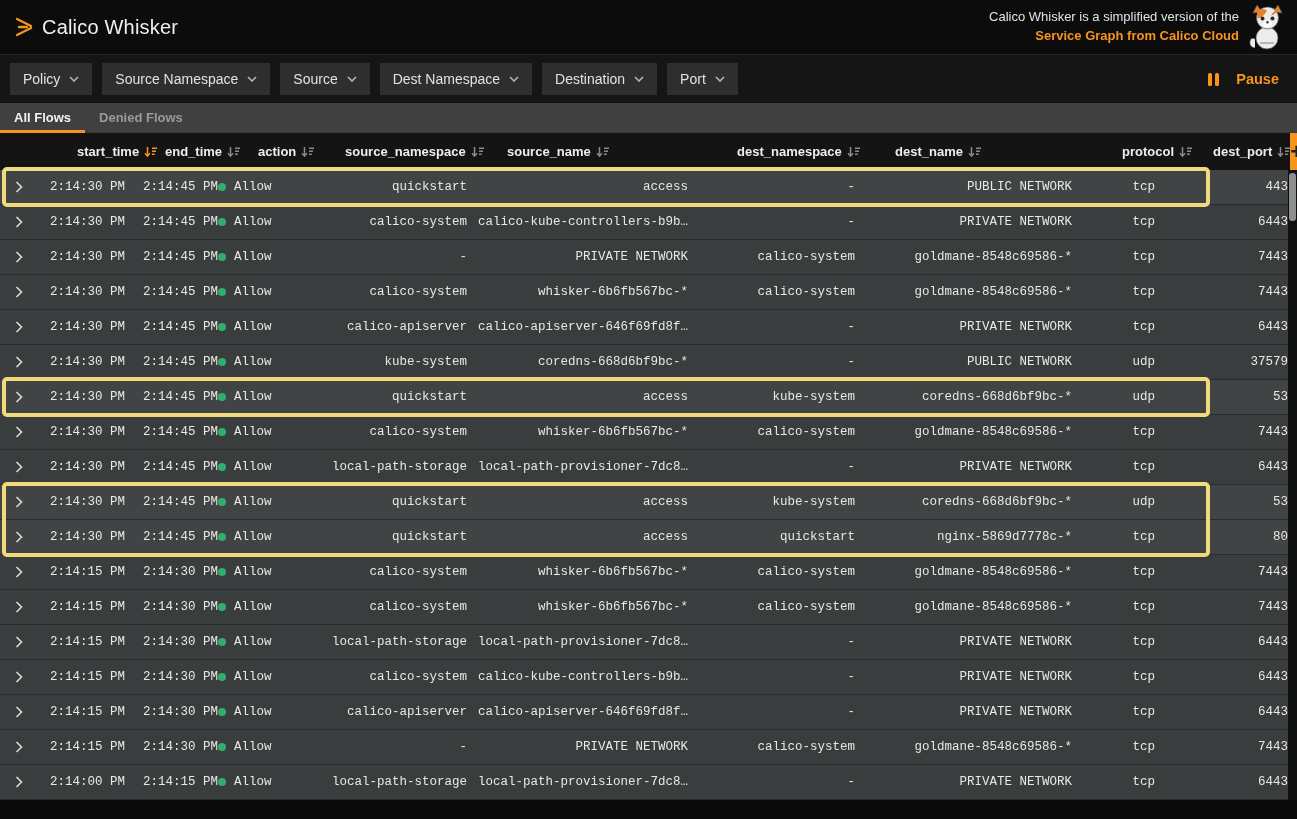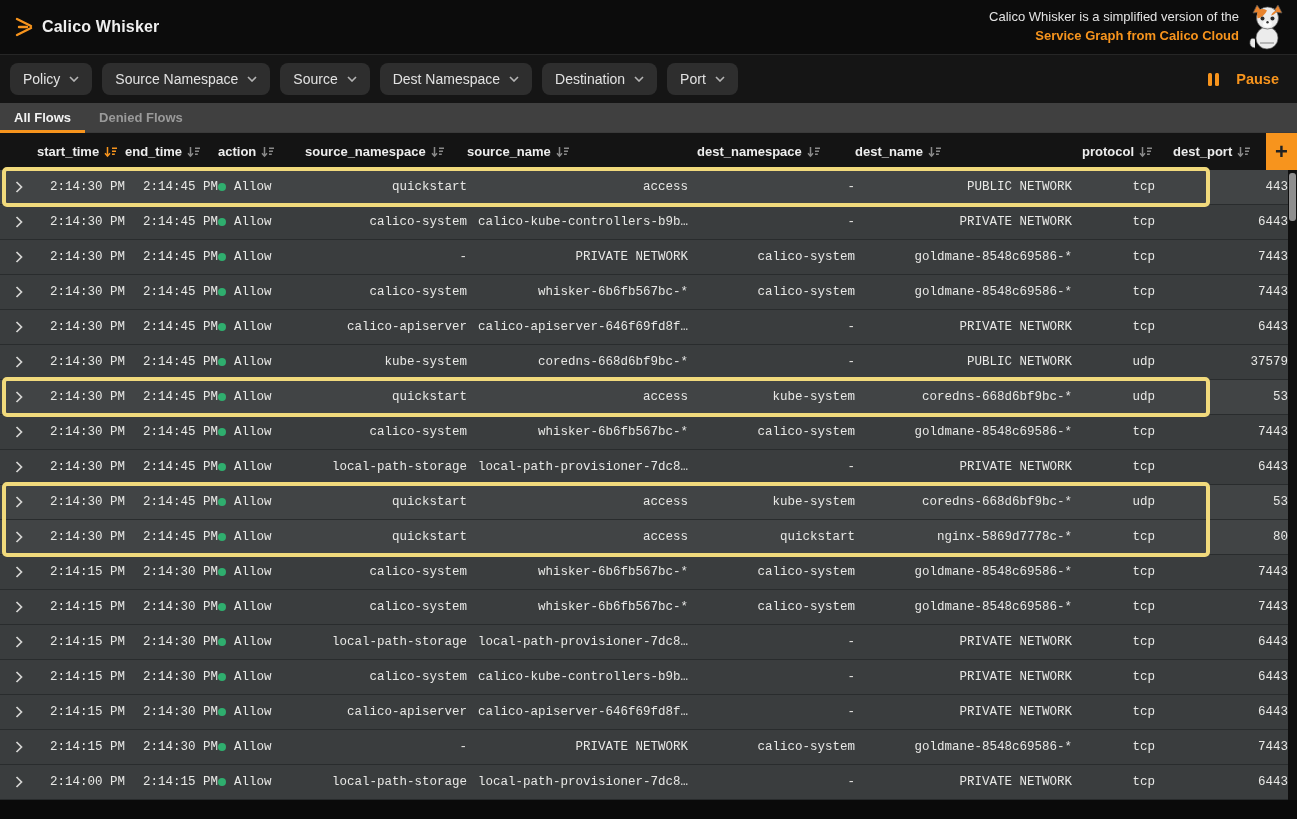--- a/index.html
+++ b/index.html
@@ -3,49 +3,49 @@
 <meta charset="utf-8">
 <style>
   * { margin:0; padding:0; box-sizing:border-box; }
   html,body { width:1297px; height:819px; background:#0a0a0a; overflow:hidden;
               font-family:"Liberation Sans", sans-serif; }
 
   
   .topbar { height:55px; background:#0c0c0c; border-bottom:1px solid #262626;
             display:flex; align-items:center; justify-content:space-between; padding:0 8px 0 14px; }
   .brand { display:flex; align-items:center; gap:6px; }
-  .brand h1 { color:#efefef; font-size:16px; font-weight:bold; letter-spacing:.2px; }
+  .brand h1 { color:#efefef; font-size:20px; font-weight:normal; letter-spacing:.2px; }
   .topbar-right { display:flex; align-items:center; gap:8px; }
   .tagline { text-align:right; line-height:1.45; }
   .tagline .t1 { color:#e3e3e3; font-size:13px; display:block; }
   .tagline a { color:#f7941d; font-size:13px; font-weight:bold; text-decoration:none; display:block; }
 
   
   .filterbar { height:48px; background:#151515; display:flex; align-items:center; padding:0 18px 0 10px; gap:10px; }
   .chip { display:inline-flex; align-items:center; gap:9px; background:#2e2e2e; border:none;
-          color:#e2e2e2; font-size:14px; font-family:inherit; padding:8px 13px; border-radius:8px; cursor:pointer; }
+          color:#e2e2e2; font-size:14px; font-family:inherit; padding:8px 13px; border-radius:0; cursor:pointer; }
   .chip svg { display:block; }
   .spacer { flex:1; }
   .pause { display:inline-flex; align-items:center; gap:17px; background:none; border:none;
            color:#f7941d; font-size:14.5px; font-weight:bold; font-family:inherit; cursor:pointer; }
   .pause .bars { display:inline-flex; gap:3px; }
   .pause .bars i { width:4px; height:13px; background:#f7941d; border-radius:1.5px; }
 
   
   .tabs { height:30px; background:#404040; display:flex; border-bottom:1px solid #3a3a3a; }
   .tab { min-width:84px; padding:0 14px; display:flex; align-items:center; justify-content:center;
          font-size:13px; font-weight:bold; color:#9a9a9a; cursor:pointer; position:relative; }
   .tab.active { color:#f2f2f2; }
   .tab.active::after { content:""; position:absolute; left:0; right:0; bottom:-1px; height:3px; background:#f7941d; }
 
   
   .theadwrap { display:flex; height:37px; background:#141414; }
   .thead { display:grid; width:1266px;
            grid-template-columns:37px 88px 93px 87px 162px 221px 167px 217px 83px 1fr;
-           align-items:center; }
+           align-items:center;margin-left:40px; }
   .hcell { display:flex; align-items:center; gap:5px; color:#ededed; font-size:13px; font-weight:bold; white-space:nowrap; }
   .hcell .sort { color:#8a8a8a; display:flex; }
   .hcell.sorted .sort { color:#f7941d; }
   .hcell.off9 { padding-left:9px; } .hcell.off10 { padding-left:10px; } .hcell.off18 { padding-left:18px; }
   .add-col { width:31px; height:37px; background:#f7941d; border:none; color:#222;
              font-size:22px; font-weight:bold; cursor:pointer; line-height:1; }
 
   
   .tbodywrap { position:relative; height:630px; }
   .tbody { position:relative; width:1288px;text-align:right; }

